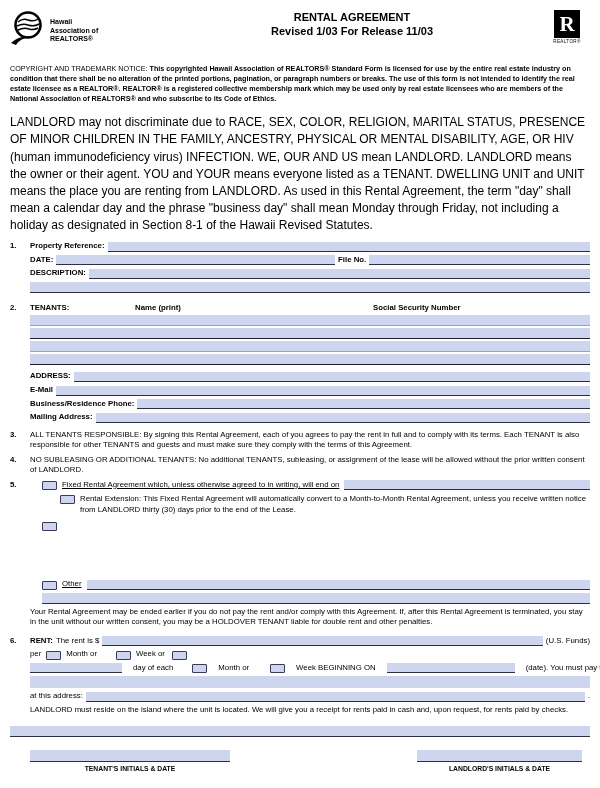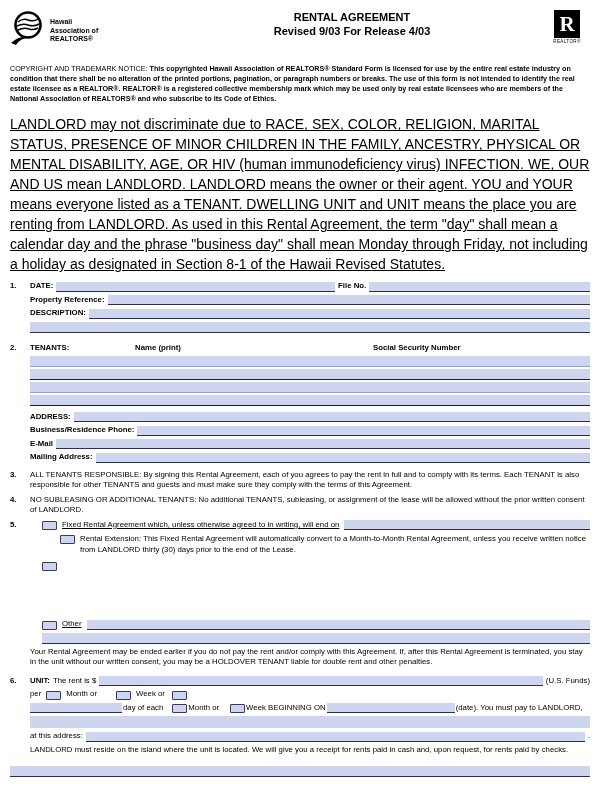--- a/index.html
+++ b/index.html
@@ -18,21 +18,21 @@
   .logo-text { font-size:7px; font-weight:bold; line-height:1.2; }
   .title-block { flex:1; text-align:center; font-weight:bold; font-size:11px; line-height:1.25; padding-top:1px; }
   .realtor-block { width:46px; text-align:center; }
   .rbox { width:26px; height:28px; background:#000; color:#fff; margin:0 auto;
           font-family:"Liberation Serif", serif; font-weight:bold; font-size:21px;
           display:flex; align-items:center; justify-content:center; }
   .rcap { font-size:4.5px; letter-spacing:.4px; margin-top:1px; }
 
   
   .copyright { margin-top:8px; font-size:7.2px; font-weight:bold; line-height:1.4; }
-  .intro { margin-top:10px; font-size:14px; line-height:1.43;text-decoration:underline; }
+  .intro { margin-top:10px; font-size:12px; line-height:1.43; }
 
   
   .sec { display:flex; margin-top:7px; }
   .num { width:20px; font-weight:bold; flex:none; }
   .body { flex:1; min-width:0; }
 
   .frow { display:flex; align-items:flex-end; margin-bottom:3px; gap:3px; }
   .lbl { font-weight:bold; white-space:nowrap; }
   .txt { white-space:nowrap; }
   .field { background:#cdd6ee; border-bottom:1.1px solid #2e2e44; height:10px; flex:1; min-width:10px; }
@@ -85,47 +85,47 @@
         </svg>
       </span>
       <span class="logo-text">
         <span>Hawaii</span><br>
         <span>Association of</span><br>
         <span>REALTORS®</span>
       </span>
     </div>
     <div class="title-block">
       <div>RENTAL AGREEMENT</div>
-      <div>Revised 9/03   For Release 4/03</div>
+      <div>Revised 1/03   For Release 11/03</div>
     </div>
     <div class="realtor-block">
       <div class="rbox">R</div>
       <div class="rcap">REALTOR®</div>
     </div>
   </div>
 
   <div class="copyright">
     <span class="b">COPYRIGHT AND TRADEMARK NOTICE:</span>
     <span>This copyrighted Hawaii Association of REALTORS® Standard Form is licensed for use by the entire real estate industry on condition that there shall be no alteration of the printed portions, pagination, or paragraph numbers or breaks. The use of this form is not intended to identify the real estate licensee as a REALTOR®. REALTOR® is a registered collective membership mark which may be used only by real estate licensees who are members of the National Association of REALTORS® and who subscribe to its Code of Ethics.</span>
   </div>
 
   <div class="intro">LANDLORD may not discriminate due to RACE, SEX, COLOR, RELIGION, MARITAL STATUS, PRESENCE OF MINOR CHILDREN IN THE FAMILY, ANCESTRY, PHYSICAL OR MENTAL DISABILITY, AGE, OR HIV (human immunodeficiency virus) INFECTION. WE, OUR AND US mean LANDLORD. LANDLORD means the owner or their agent. YOU and YOUR means everyone listed as a TENANT. DWELLING UNIT and UNIT means the place you are renting from LANDLORD. As used in this Rental Agreement, the term "day" shall mean a calendar day and the phrase "business day" shall mean Monday through Friday, not including a holiday as designated in Section 8-1 of the Hawaii Revised Statutes.</div>
 
   <div class="sec">
     <div class="num">1.</div>
     <div class="body">
+      <div class="frow">
+        <span class="lbl">Property Reference:</span>
+        <span class="field"></span>
+      </div>
       <div class="frow">
         <span class="lbl">DATE:</span>
         <span class="field" style="flex:2.4"></span>
         <span class="lbl">File No.</span>
         <span class="field" style="flex:1.9"></span>
-      </div>
-      <div class="frow">
-        <span class="lbl">Property Reference:</span>
-        <span class="field"></span>
       </div>
       <div class="frow">
         <span class="lbl">DESCRIPTION:</span>
         <span class="field"></span>
       </div>
       <div class="band"></div>
     </div>
   </div>
 
   <div class="sec">
@@ -138,25 +138,25 @@
       </div>
       <div class="t-row thin"></div>
       <div class="t-row dark"></div>
       <div class="t-row thin"></div>
       <div class="t-row dark"></div>
       <div class="frow" style="margin-top:6px">
         <span class="lbl">ADDRESS:</span>
         <span class="field"></span>
       </div>
       <div class="frow">
+        <span class="lbl">E-Mail</span>
+        <span class="field"></span>
+      </div>
+      <div class="frow">
         <span class="lbl">Business/Residence Phone:</span>
-        <span class="field"></span>
-      </div>
-      <div class="frow">
-        <span class="lbl">E-Mail</span>
         <span class="field"></span>
       </div>
       <div class="frow">
         <span class="lbl">Mailing Address:</span>
         <span class="field"></span>
       </div>
     </div>
   </div>
 
   <div class="sec" style="margin-top:4px">
@@ -198,34 +198,34 @@
       </div>
       <div class="band" style="margin-left:12px"></div>
       <div class="para">Your Rental Agreement may be ended earlier if you do not pay the rent and/or comply with this Agreement. If, after this Rental Agreement is terminated, you stay in the unit without our written consent, you may be a HOLDOVER TENANT liable for double rent and other penalties.</div>
     </div>
   </div>
 
   <div class="sec" style="margin-top:5px">
     <div class="num">6.</div>
     <div class="body">
       <div class="frow">
-        <span class="lbl">UNIT:</span>
+        <span class="lbl">RENT:</span>
         <span class="txt">The rent is $</span>
         <span class="field"></span>
         <span class="txt">(U.S. Funds)</span>
       </div>
       <div class="frow" style="gap:5px">
         <span class="txt">per</span>
         <span class="cb"></span>
         <span class="txt" style="margin-right:14px">Month or</span>
         <span class="cb"></span>
         <span class="txt" style="margin-right:2px">Week or</span>
         <span class="cb"></span>
       </div>
-      <div class="frow" style="gap:1px">
+      <div class="frow" style="gap:11px">
         <span class="field" style="flex:none; width:92px"></span>
         <span class="txt" style="margin-right:8px">day of each</span>
         <span class="cb"></span>
         <span class="txt" style="margin-right:10px">Month or</span>
         <span class="cb"></span>
         <span class="txt">Week BEGINNING ON</span>
         <span class="field" style="flex:none; width:128px"></span>
         <span class="txt">(date). You must pay to  LANDLORD,</span>
       </div>
       <div class="band" style="border-bottom:none; height:12px"></div>

